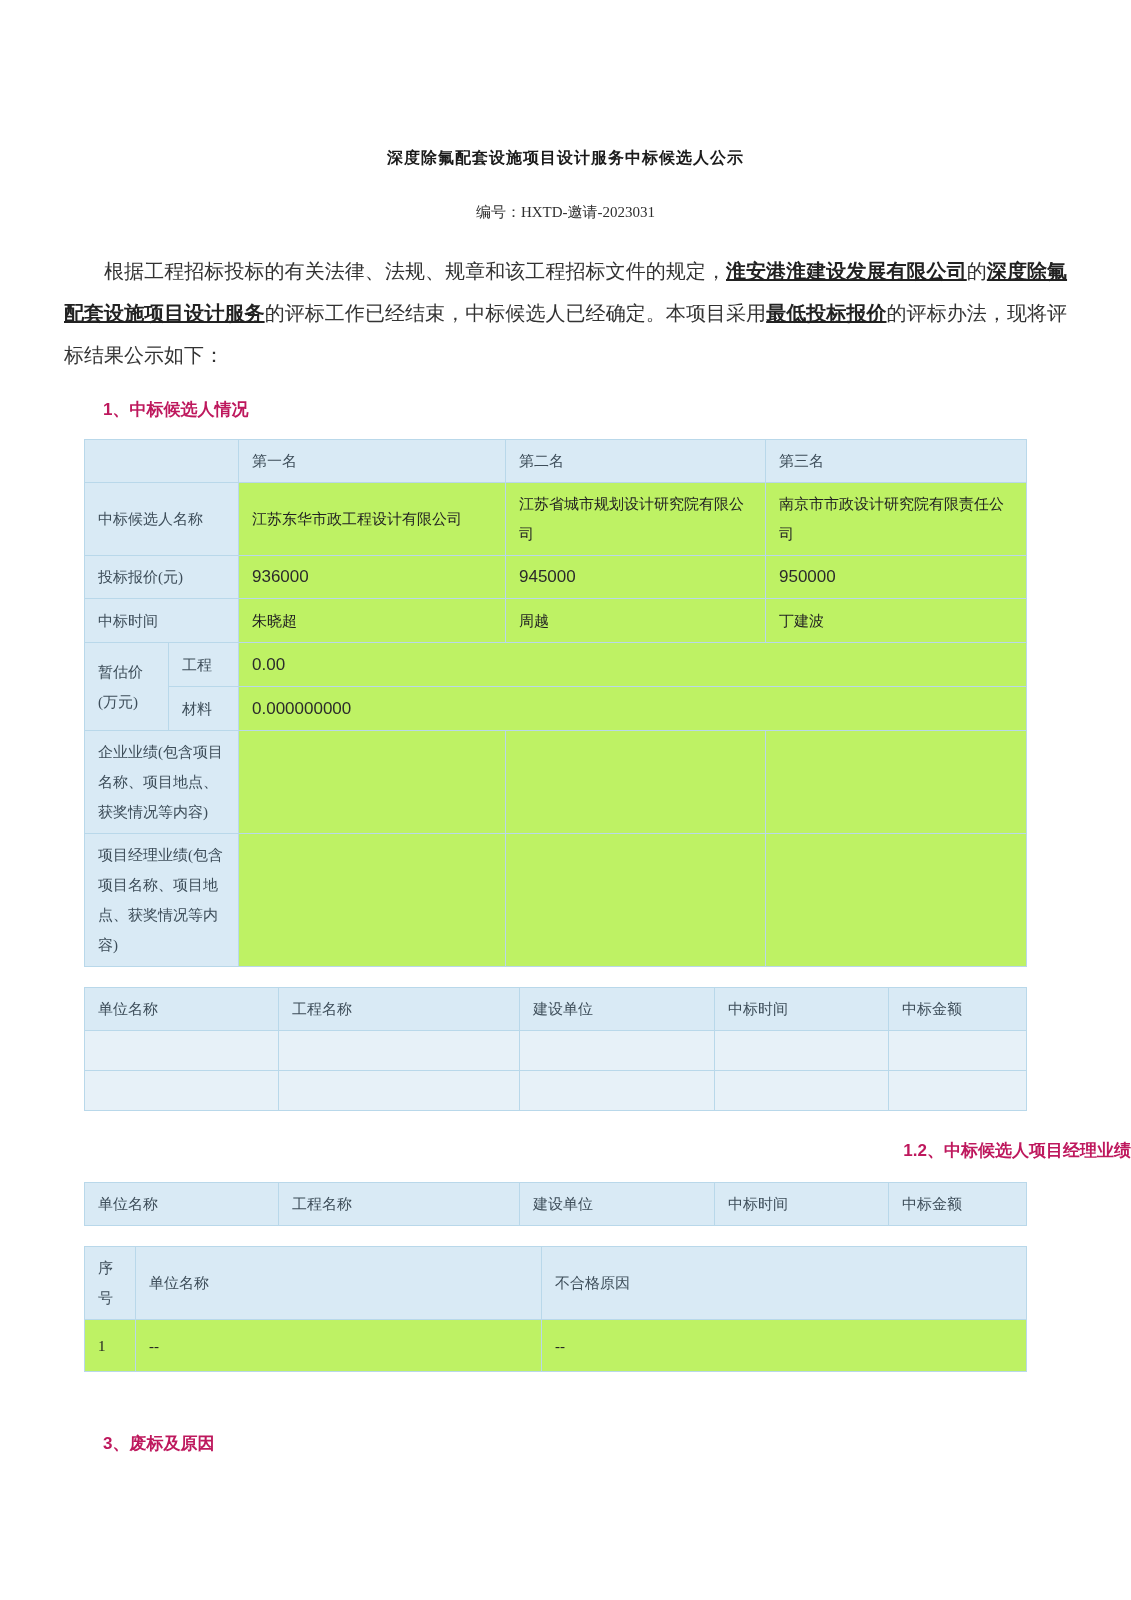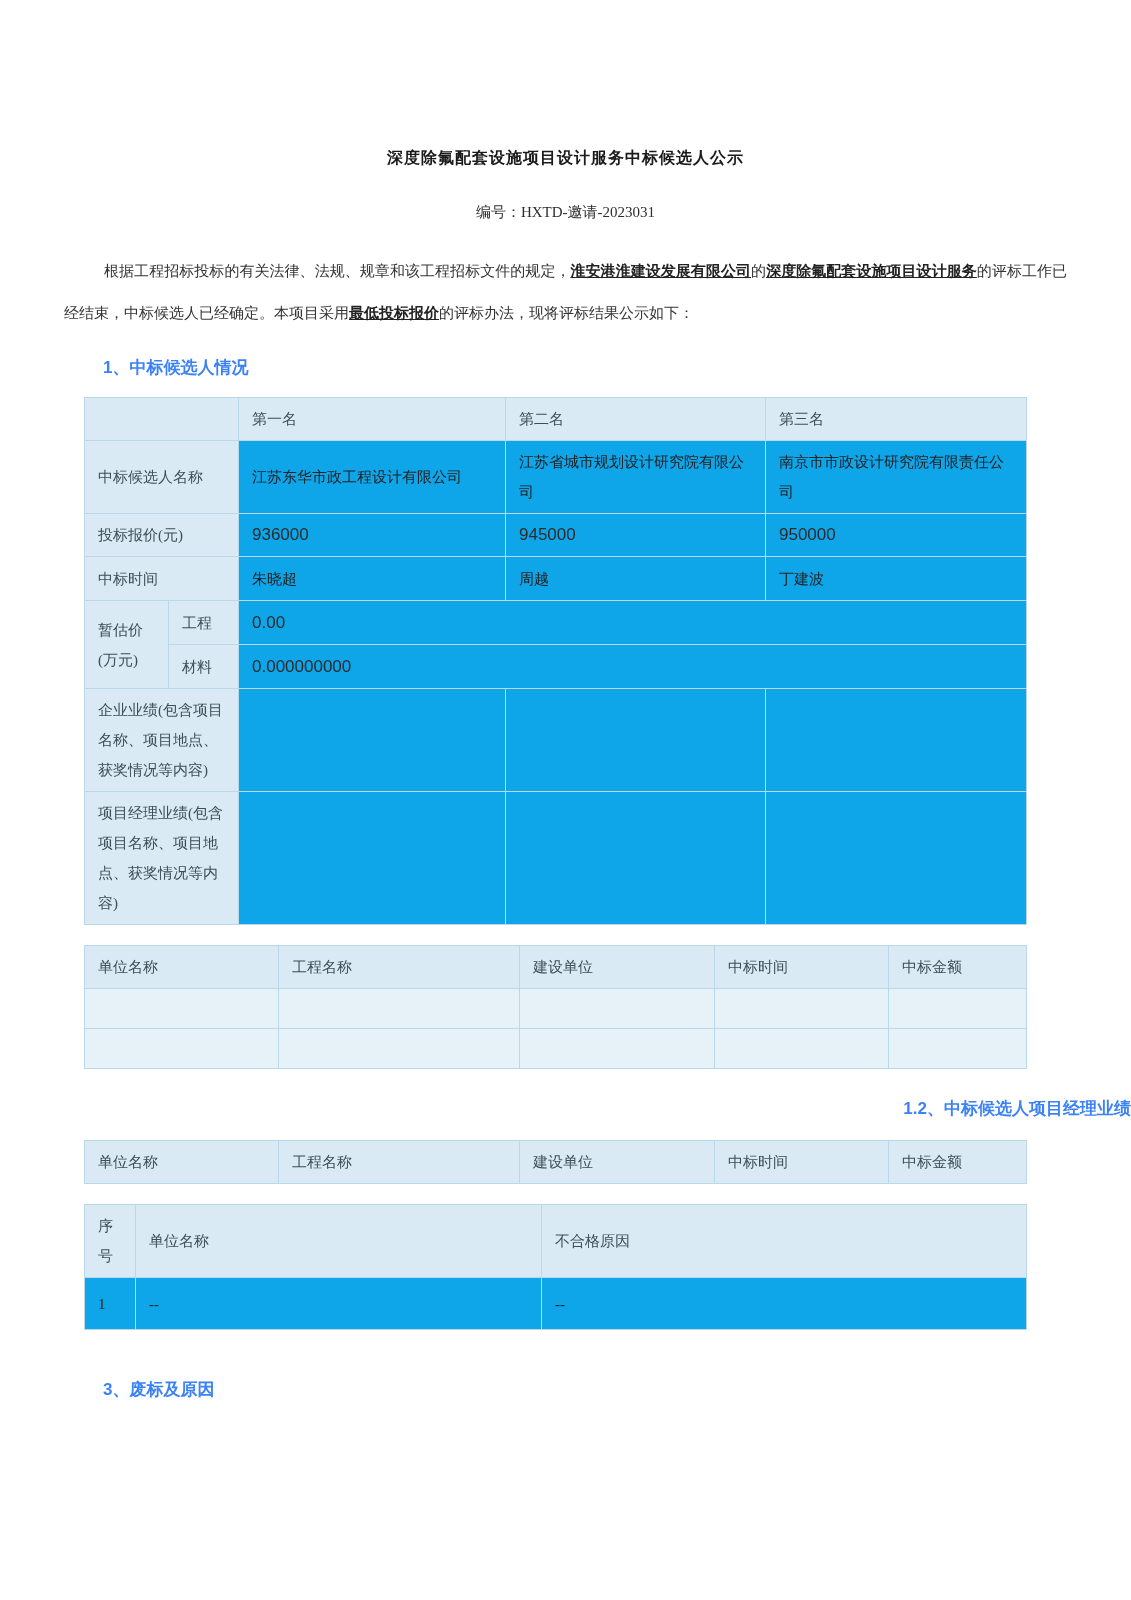--- a/index.html
+++ b/index.html
@@ -30,79 +30,79 @@
     letter-spacing:1px;
   }
   .doc-number{
     margin:34px 0 0 0;
     text-align:center;
     font-size:15px;
     color:#2e2e2e;
   }
   .intro{
     margin:28px 64px 0 64px;
-    font-size:15px;
+    font-size:20px;
     line-height:42px;
     text-align:justify;
     text-indent:40px;
     color:#333;
   }
   .intro .bu{
     font-weight:700;
     text-decoration:underline;
     color:#222;
   }
   .sec-heading{
     margin:22px 0 0 103px;
     font-family:"Liberation Sans", sans-serif;
     font-size:17px;
     font-weight:700;
-    color:#3b82f6;
+    color:#be185d;
   }
   table{
     border-collapse:collapse;
     margin-left:84px;
     width:942px;
     table-layout:fixed;
     font-size:15px;
   }
   td{
     border:1px solid var(--border);
     padding:6px 13px;
     vertical-align:middle;
     word-break:break-all;
     line-height:30px;
   }
   td.lbl{
     background:var(--cell-blue);
     color:var(--label-text);
   }
   td.val{
-    background:#0ea5e9;
+    background:#bef264;
     color:var(--data-text);
   }
   td.num{
     font-family:"Liberation Sans", sans-serif;
     font-size:17px;
     color:#2b2b2b;
   }
   td.tint{
     background:var(--row-tint);
   }
   tr.r46 td{height:40px;}
   tr.r44 td{height:44px;}
   tr.r99 td{height:99px;vertical-align:middle;}
   #table-candidates{margin-top:18px;}
   #table-company-perf{margin-top:20px;}
   #table-manager-perf{margin-top:20px;}
   #table-disqualified{margin-top:20px;padding-left:32px;}
   .mt24{margin-top:24px;}
   .mt28{margin-top:28px;text-align:right;}
   .mt26{margin-top:26px;}
-  .mt44{margin-top:48px;}
+  .mt44{margin-top:60px;}
   tr.dq-row td{height:52px;}
 </style>
 </head>
 <body>
 
 <div class="page">
 
   <h1 class="doc-title">深度除氟配套设施项目设计服务中标候选人公示</h1>
 
   <p class="doc-number">编号：HXTD-邀请-2023031</p>

